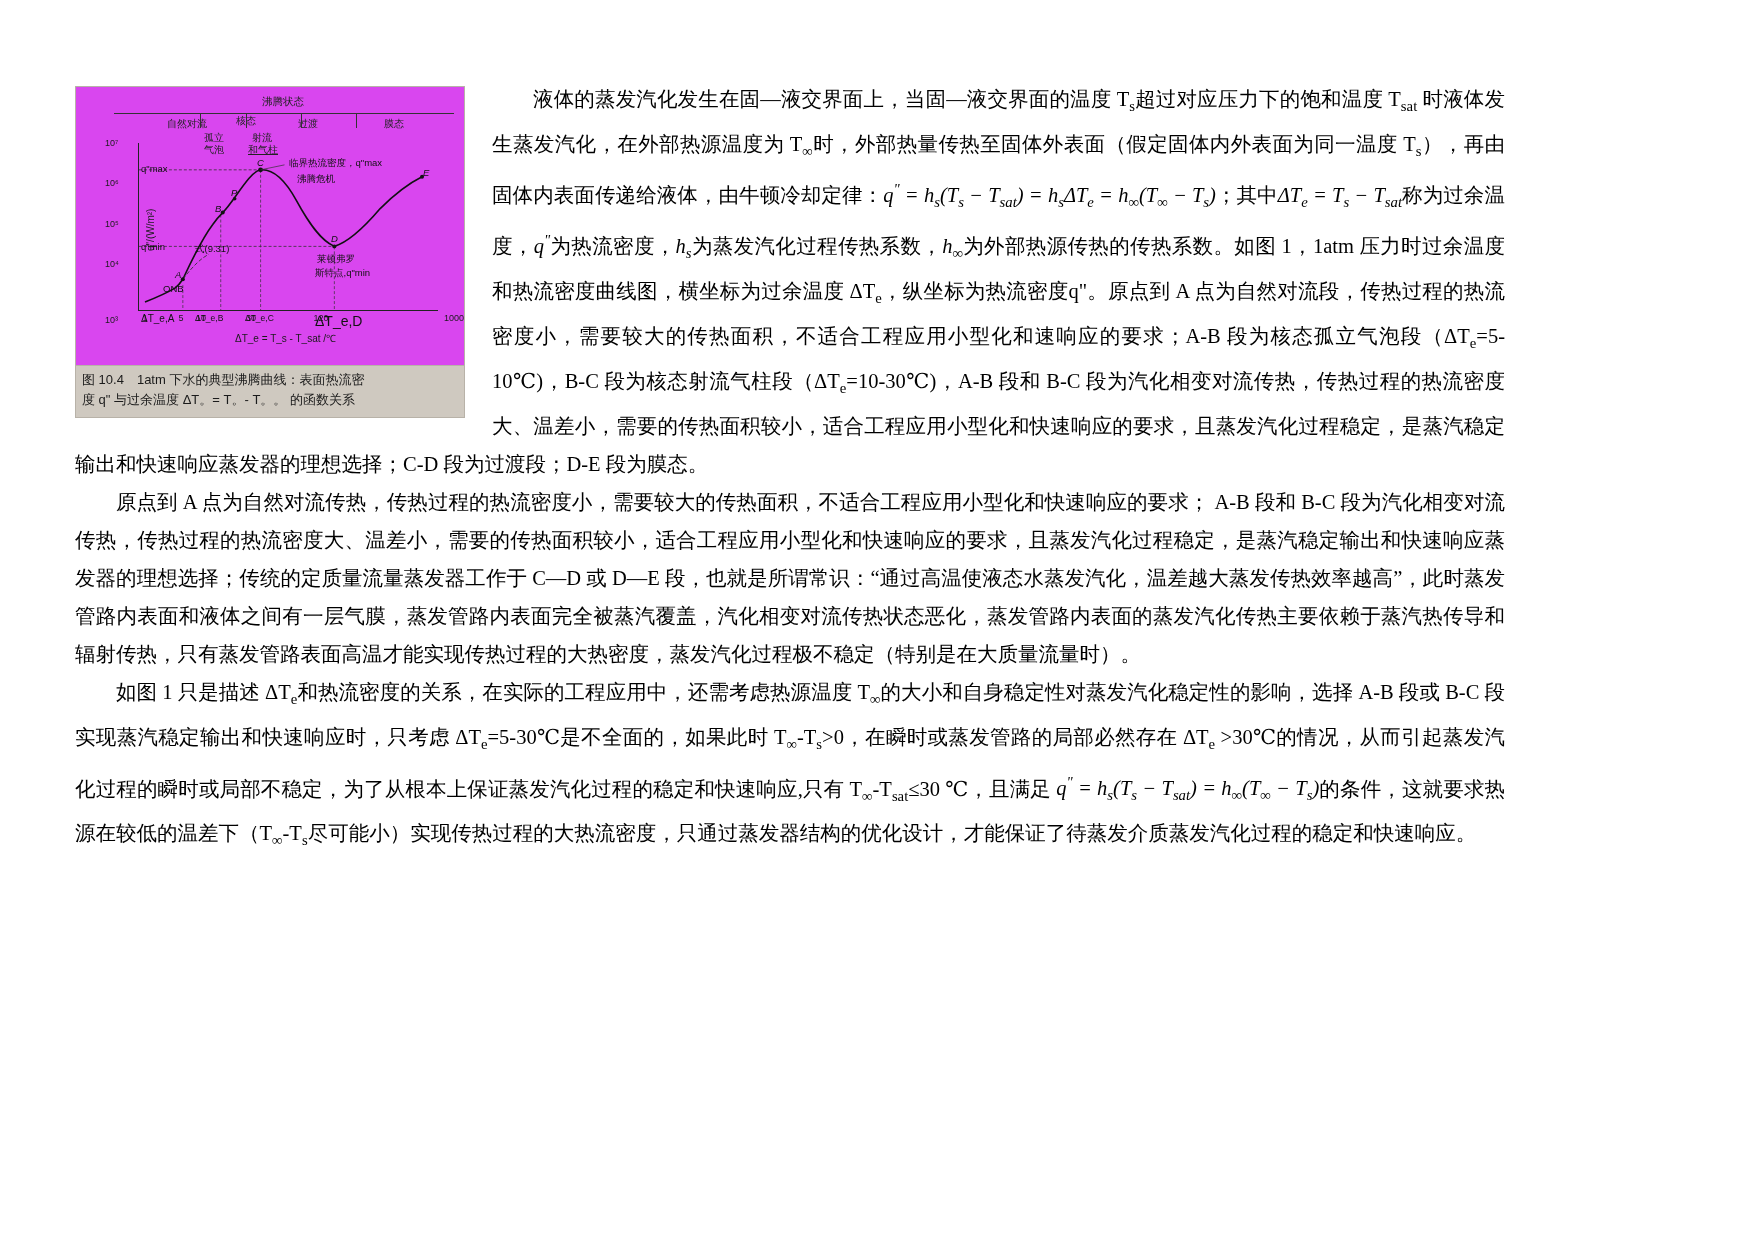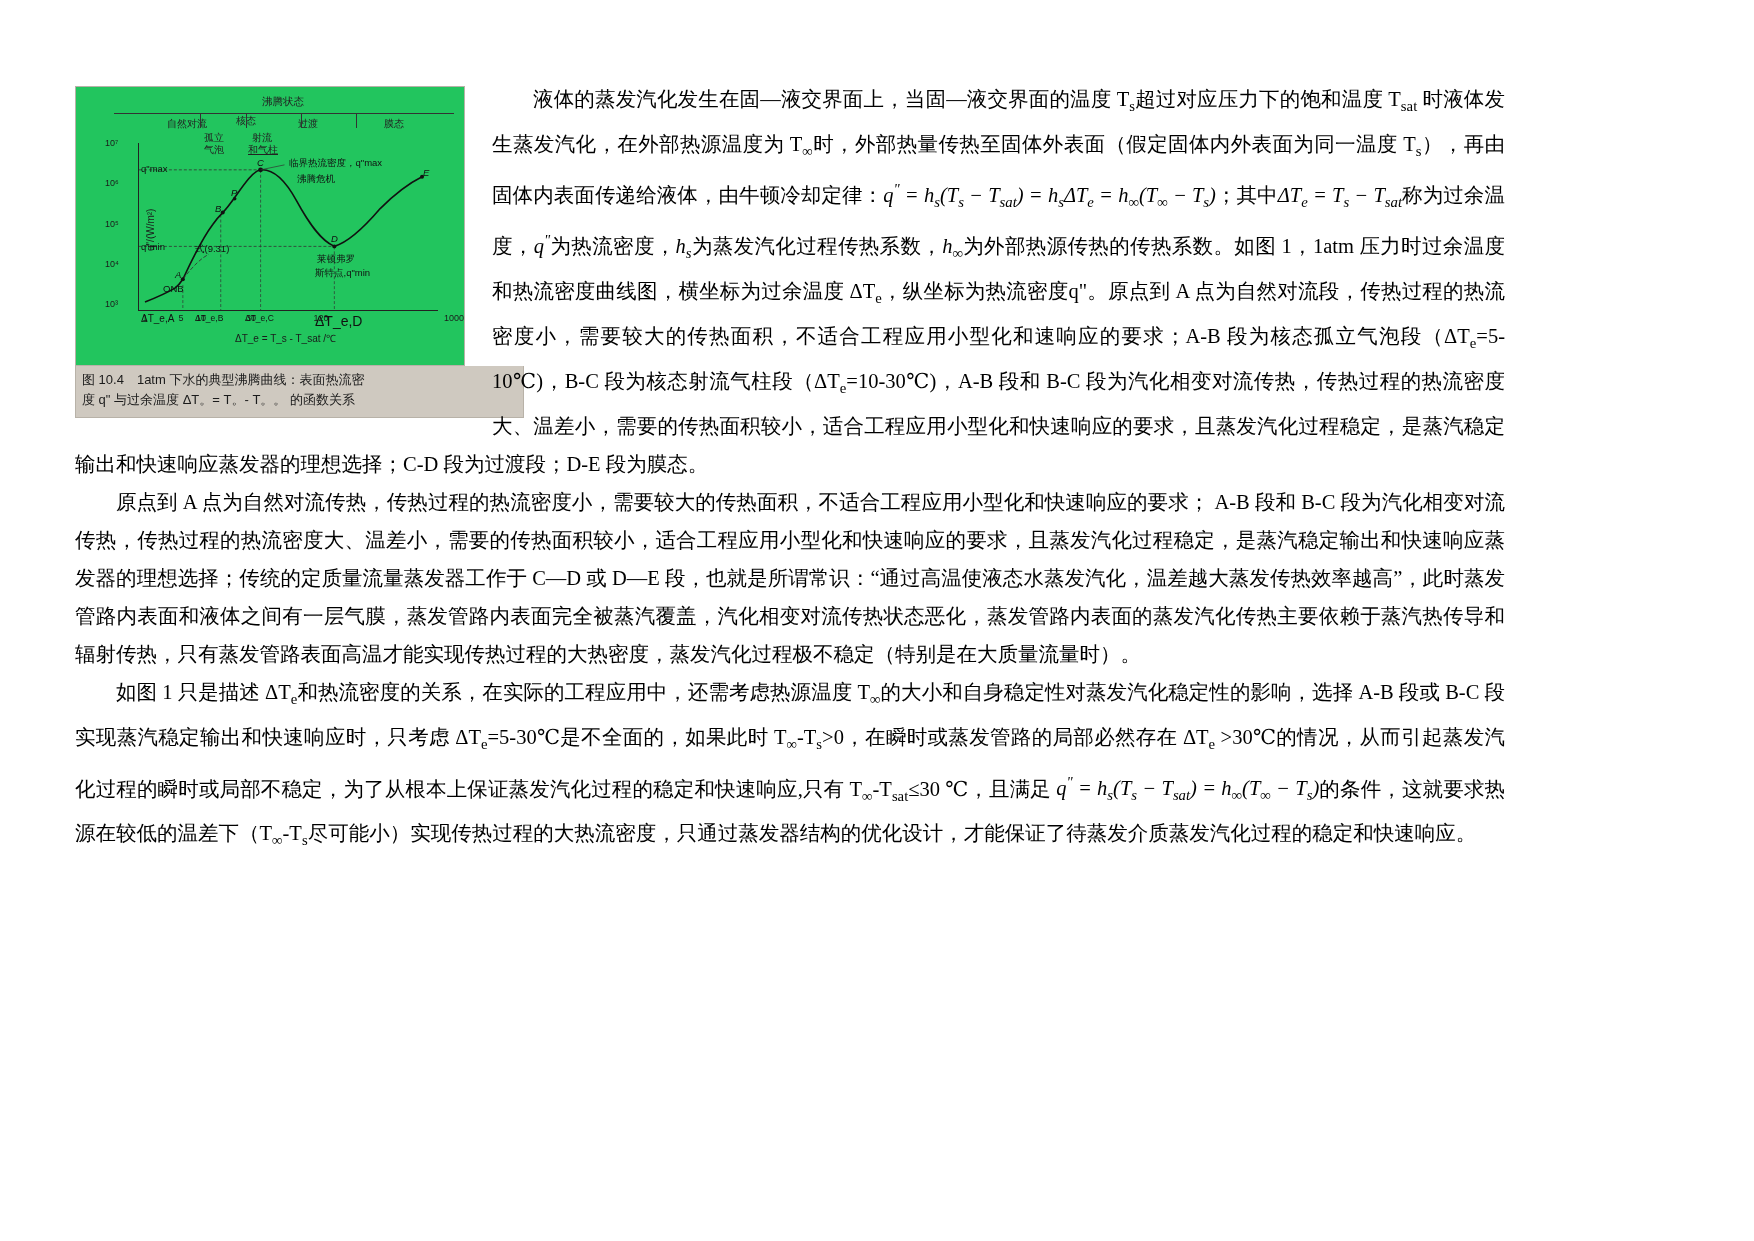--- a/index.html
+++ b/index.html
@@ -37,21 +37,21 @@
   }
   .fig-wrap {
     float: left;
     width: 395px;
     margin: 6px 22px 4px 0;
   }
   
   .figure {
     width: 390px;
     height: 280px;
-    background: #22c55e;
+    background: #d946ef;
     border: 1px solid #b8b2a8;
     position: relative;
     font-family: "Liberation Sans", sans-serif;
     color: #1a1a1a;
     box-sizing: border-box;
   }
   .fig-inner {
     position: absolute;
     left: 0; top: 0; right: 0; bottom: 0;
   }
@@ -115,21 +115,21 @@
     height: 100%;
     overflow: visible;
   }
   .ann {
     position: absolute;
     font-size: 9.5px;
     white-space: nowrap;
     color: #111;
   }
   .fig-caption {
-    width: 449px;
+    width: 390px;
     margin-top: 0;
     font-family: "Liberation Sans", sans-serif;
     font-size: 13px;
     line-height: 20px;
     color: #1b1b1b;
     background: #cfc9c0;
     padding: 4px 6px 7px 6px;
     box-sizing: border-box;
     border: 1px solid #b8b2a8;
     border-top: none;
@@ -168,21 +168,21 @@
           <div class="fig-tick" style="left:225px; top:27px; height:14px;"></div>
           <div class="fig-tick" style="left:280px; top:27px; height:14px;"></div>
 
           <div class="plot">
             <div class="axis-ylab">q"/(W/m²)</div>
 
             <div class="ytick" style="top:-5px;">10⁷</div>
             <div class="ytick" style="top:35px;">10⁶</div>
             <div class="ytick" style="top:76px;">10⁵</div>
             <div class="ytick" style="top:116px;">10⁴</div>
-            <div class="ytick" style="top:156px;">10³</div>
+            <div class="ytick" style="top:172px;">10³</div>
 
             <div class="xtick" style="left:6px;">1</div>
             <div class="xtick" style="left:42px;">5</div>
             <div class="xtick" style="left:62px;">10</div>
             <div class="xtick" style="left:112px;">30</div>
             <div class="xtick" style="left:182px;">120</div>
             <div class="xtick" style="left:268px;margin-left:47px;">1000</div>
 
             <div class="xlab" style="left:96px; top:188px;">ΔT_e = T_s - T_sat /℃</div>
 

